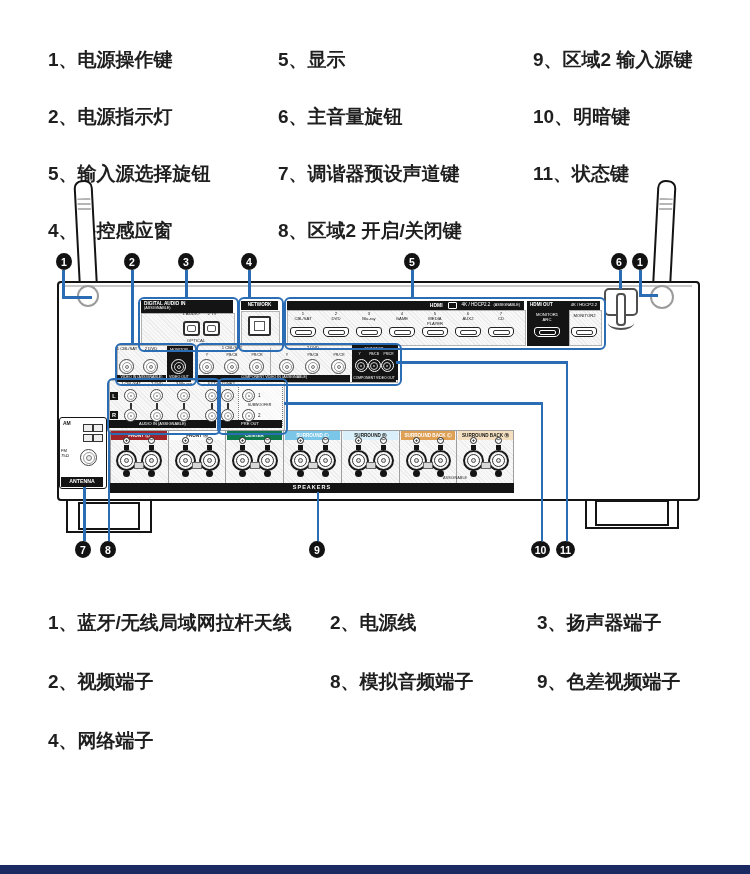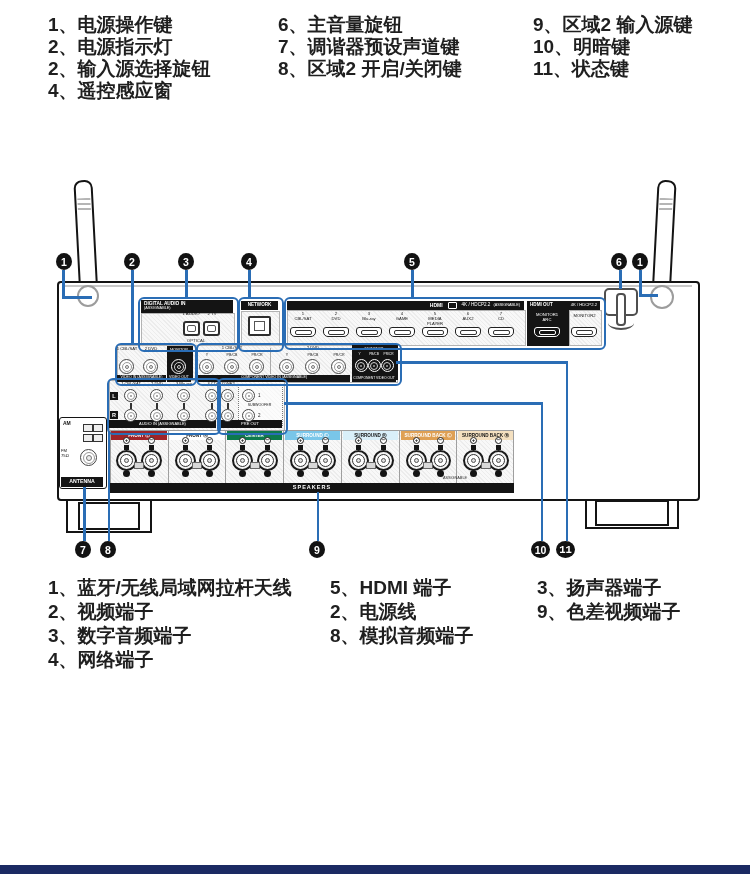--- a/index.html
+++ b/index.html
@@ -1,21 +1,21 @@
 <!DOCTYPE html>
 <html><head>
 <meta charset="utf-8">
 <style>
   html,body{margin:0;padding:0;background:#fff;}
   body{font-family:"Liberation Sans","DejaVu Sans",sans-serif;color:#1a1a1a;}
   .page{position:relative;width:750px;height:874px;background:#fff;overflow:hidden;}
   .abs{position:absolute;}
   
   .legend{position:absolute;font-weight:700;font-size:19px;color:#1f1f1f;white-space:nowrap;}
-  .legend div{line-height:22px;}
+  .legend div{line-height:22px;margin-top:35px;}
   .legend.bot div{line-height:24px;}
   
   .co{position:absolute;height:17px;min-width:16px;padding:0 2px;box-sizing:border-box;background:#121212;border-radius:50%;
       color:#fff;font-weight:700;font-size:10.5px;display:flex;align-items:center;justify-content:center;z-index:9;}
   .vl{position:absolute;width:2.5px;background:#2a6db5;z-index:8;}
   .hl{position:absolute;height:2.5px;background:#2a6db5;z-index:8;}
   .bluebox{position:absolute;border:2.5px solid #2a6db5;border-radius:6px;z-index:7;}
   
   .unit{position:absolute;left:57px;top:281px;width:639px;height:216px;border:2.5px solid #141414;border-radius:4px;background:#fff;z-index:1;}
   .unit::before{content:"";position:absolute;left:6px;right:6px;top:2px;height:2px;background:#c9c9c9;}
@@ -76,24 +76,25 @@
   .tvicon{display:inline-block;width:7px;height:4.5px;border:1px solid #fff;border-radius:1px;margin:0 2px;}
 </style>
 </head>
 <body>
 
 <div class="page">
 
   <div class="legend" style="left:48px;top:14px;">
     <div>1、电源操作键</div>
     <div>2、电源指示灯</div>
-    <div>2、输入源选择旋钮</div>
+    <div>5、输入源选择旋钮</div>
     <div>4、遥控感应窗</div>
   </div>
   <div class="legend" style="left:278px;top:14px;">
+    <div>5、显示</div>
     <div>6、主音量旋钮</div>
     <div>7、调谐器预设声道键</div>
     <div>8、区域2 开启/关闭键</div>
   </div>
   <div class="legend" style="left:533px;top:14px;">
     <div>9、区域2 输入源键</div>
     <div>10、明暗键</div>
     <div>11、状态键</div>
   </div>
 
@@ -376,30 +377,28 @@
   <div class="co" style="left:124px;top:253px;">2</div>
   <div class="co" style="left:178px;top:253px;">3</div>
   <div class="co" style="left:241px;top:253px;">4</div>
   <div class="co" style="left:404px;top:253px;">5</div>
   <div class="co" style="left:611px;top:253px;">6</div>
   <div class="co" style="left:632px;top:253px;">1</div>
   <div class="co" style="left:75px;top:541px;">7</div>
   <div class="co" style="left:100px;top:541px;">8</div>
   <div class="co" style="left:309px;top:541px;">9</div>
   <div class="co" style="left:531px;top:541px;min-width:19px;">10</div>
-  <div class="co" style="left:556px;top:541px;min-width:19px;font-family:Liberation Mono, monospace;">11</div>
+  <div class="co" style="left:556px;top:541px;min-width:19px;">11</div>
 
   <div class="legend bot" style="left:48px;top:576px;">
     <div>1、蓝牙/无线局域网拉杆天线</div>
     <div>2、视频端子</div>
-    <div>3、数字音频端子</div>
     <div>4、网络端子</div>
   </div>
   <div class="legend bot" style="left:330px;top:576px;">
-    <div>5、HDMI 端子</div>
     <div>2、电源线</div>
     <div>8、模拟音频端子</div>
   </div>
   <div class="legend bot" style="left:537px;top:576px;">
     <div>3、扬声器端子</div>
     <div>9、色差视频端子</div>
   </div>
 
   <div class="strip"></div>
 

